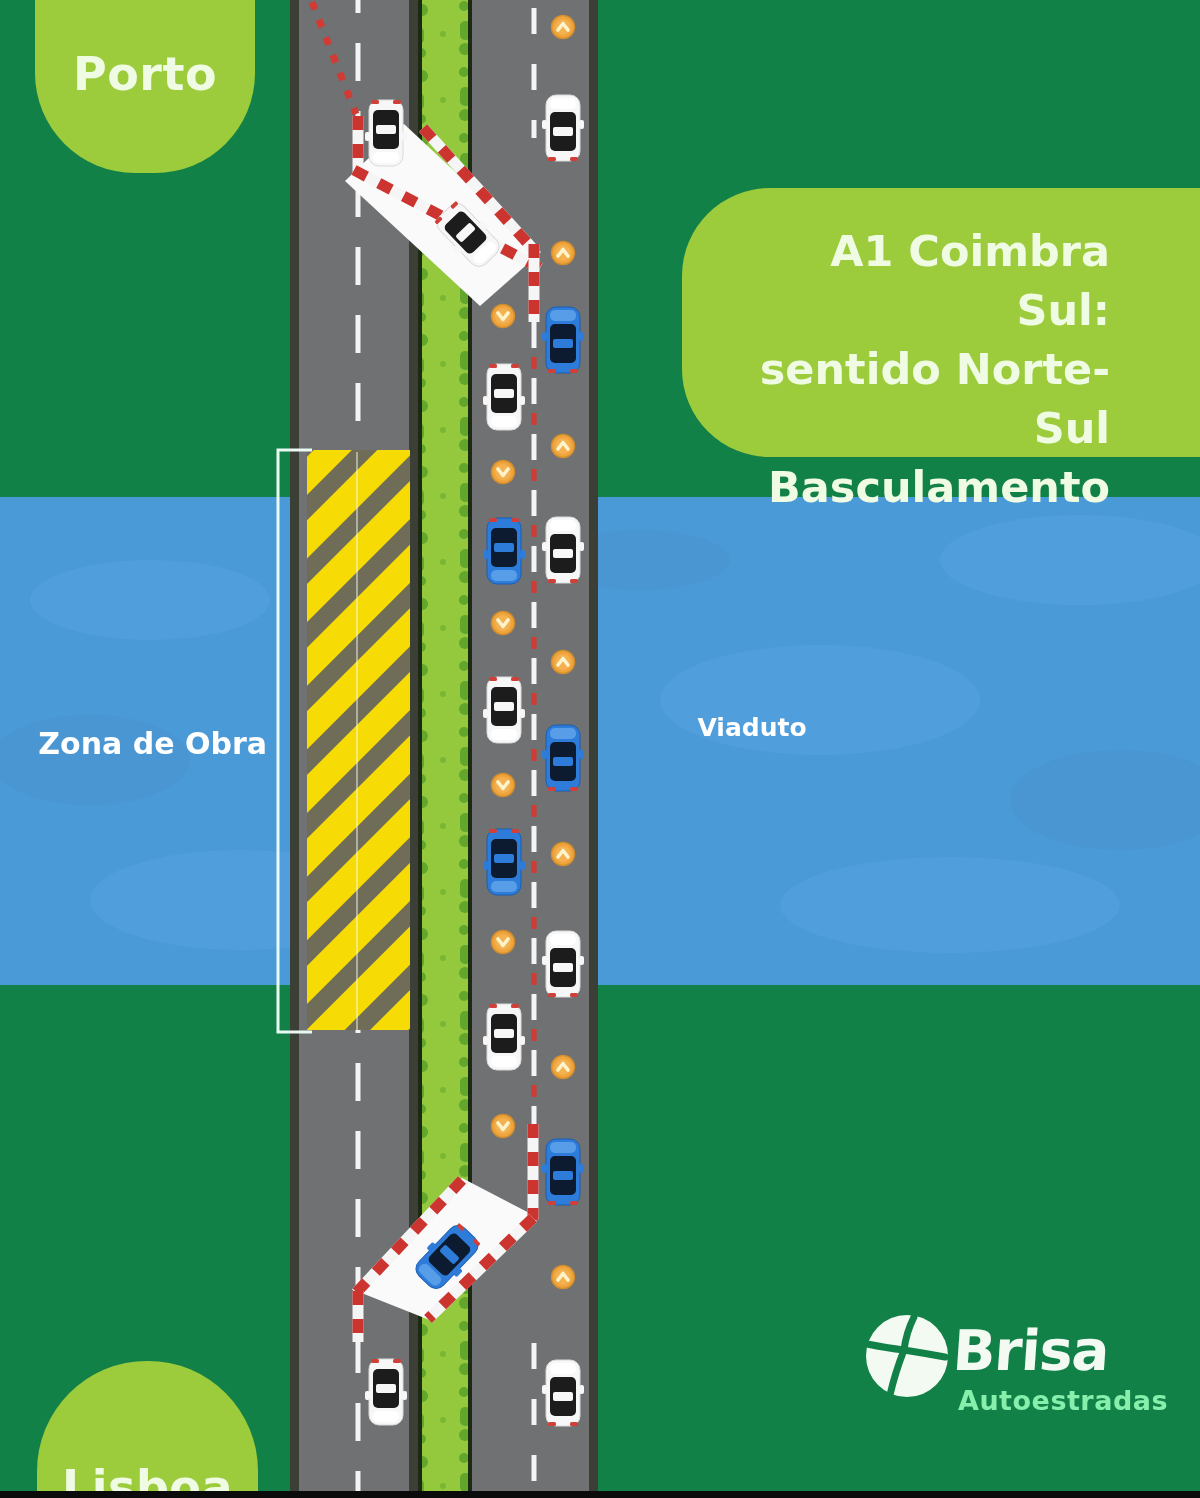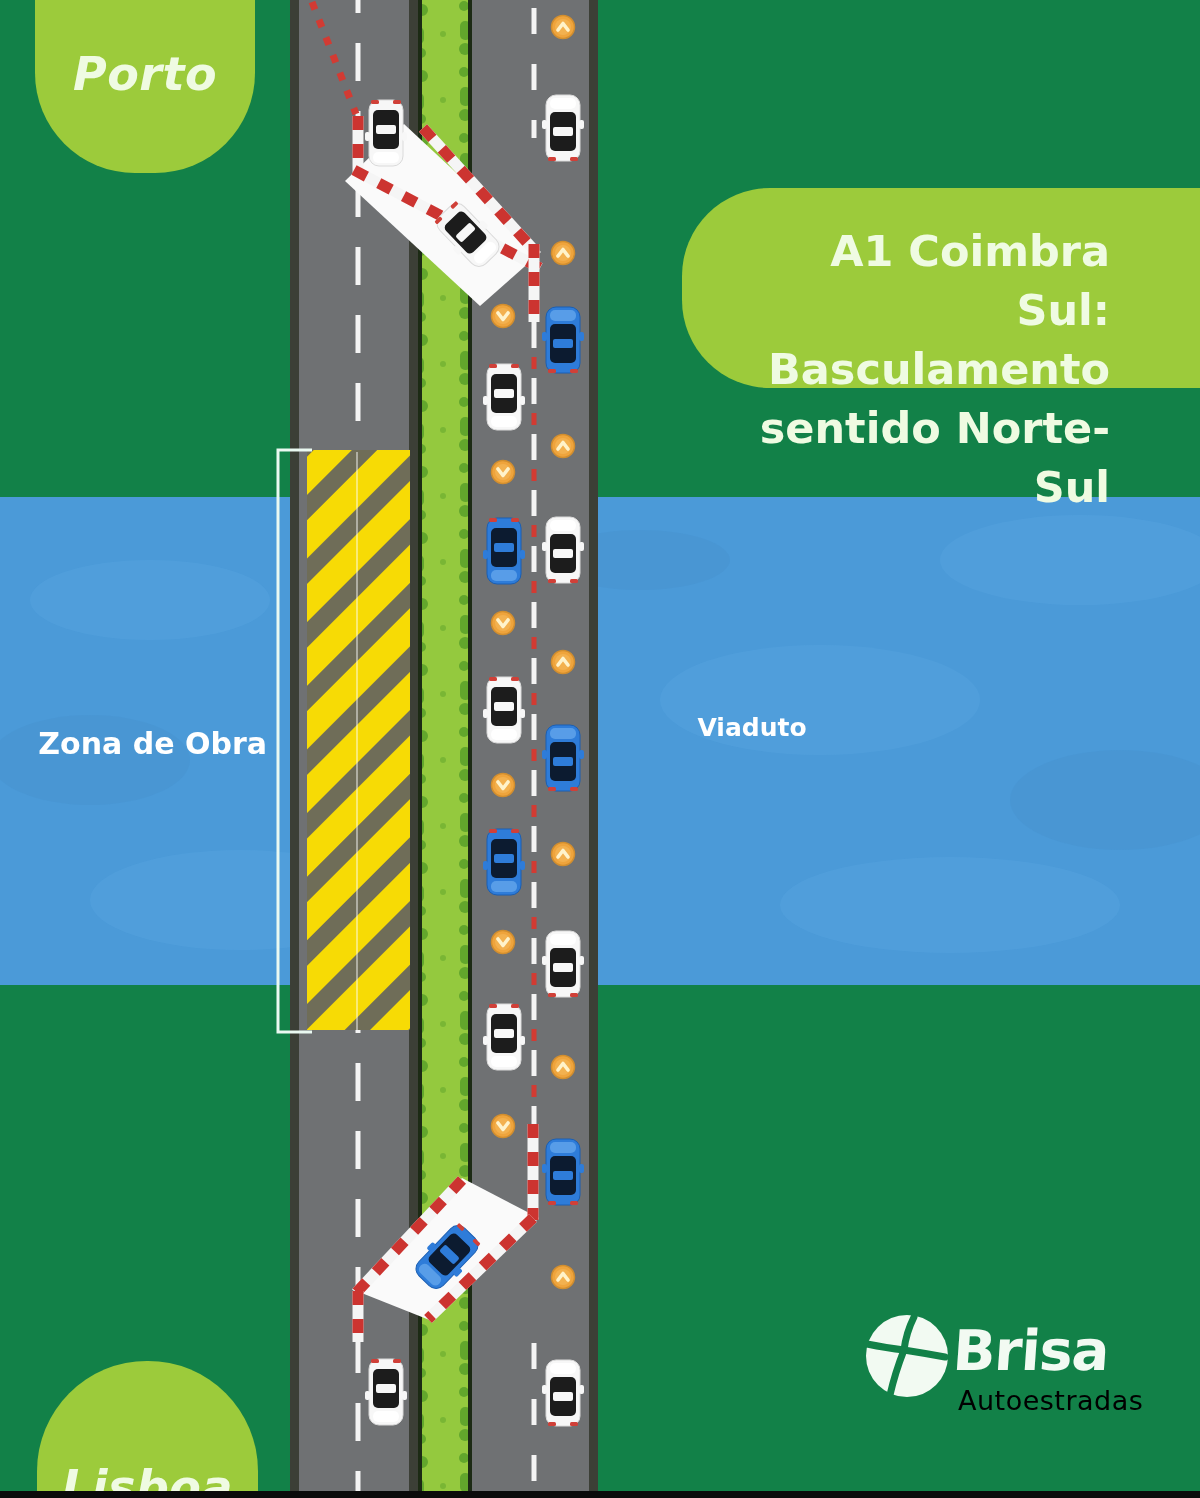--- a/index.html
+++ b/index.html
@@ -2,35 +2,35 @@
 <html><head>
 <meta charset="utf-8">
 <style>
   html,body{margin:0;padding:0;background:#0b0b0b;}
   .stage{
     position:relative;width:1200px;height:1498px;overflow:hidden;
     background:#128148;font-family:"DejaVu Sans","Liberation Sans",sans-serif;
   }
   .stage svg.diagram{position:absolute;left:0;top:0;}
   .bubble{position:absolute;background:#9CCB3B;color:#EFFBE2;font-weight:700;}
-  .bubble .big{font-size:46px;letter-spacing:.5px;font-style:italic;}
+  .bubble .big{font-size:46px;letter-spacing:.5px;}
   .porto{left:35px;top:0;width:220px;height:173px;border-radius:0 0 100px 100px;
          display:flex;align-items:center;justify-content:center;padding-bottom:26px;box-sizing:border-box;}
   .lisboa{left:37px;top:1361px;width:221px;height:201px;border-radius:110px 110px 0 0;
           display:flex;align-items:center;justify-content:center;padding-top:50px;box-sizing:border-box;}
-  .titlebox{left:682px;top:188px;width:518px;height:200px;border-radius:88px 0 0 88px;
+  .titlebox{left:682px;top:188px;width:518px;height:269px;border-radius:88px 0 0 88px;
             text-align:right;box-sizing:border-box;padding:34px 90px 0 40px;}
   .titlebox .line{font-size:43px;line-height:59px;font-weight:700;color:#EFFBE2;}
   .maplabel{position:absolute;color:#FFFFFF;font-weight:700;text-align:center;}
   .zona{left:27px;top:727px;width:240px;font-size:30px;line-height:34px;text-align:right;}
   .viaduto{left:632px;top:710px;width:240px;font-size:25px;line-height:36px;}
   .brisa-name{position:absolute;left:953px;top:1318px;width:220px;color:#F2FAF2;
               font-size:56px;font-weight:800;transform:skewX(-4deg);letter-spacing:-1px;}
-  .brisa-sub{position:absolute;left:958px;top:1385px;width:220px;color:#000000;
-             font-size:27px;font-weight:400;letter-spacing:.5px;}
+  .brisa-sub{position:absolute;left:958px;top:1385px;width:220px;color:#86efac;
+             font-size:27px;font-weight:700;letter-spacing:.5px;}
   .brisa-ball{position:absolute;left:861px;top:1310px;}
   .blackbar{position:absolute;left:0;bottom:0;width:100%;height:7px;background:#0b0b0b;}
   
   .lane-dash{stroke:#F4F4F4;stroke-width:5;fill:none;}
   .bw{stroke:#F5F5F5;stroke-width:11;fill:none;}
   .br{stroke:#CC3430;stroke-width:11;fill:none;stroke-dasharray:14 14;}
   .redtemp{stroke:#D23B33;stroke-width:5;fill:none;}
   .reddots{stroke:#D23B33;stroke-width:7;fill:none;stroke-dasharray:8 11;}
 </style>
 </head>
@@ -191,22 +191,22 @@
         <use href="#car-white" xlink:href="#car-white" transform="translate(386,1392) rotate(0)"></use>
       </g>
   </svg>
 
   <div class="bubble porto">
     <span class="big">Porto</span>
   </div>
 
   <div class="bubble titlebox">
     <div class="line">A1 Coimbra Sul:</div>
+    <div class="line">sentido Norte-Sul</div>
     <div class="line">Basculamento</div>
-    <div class="line">sentido Norte-Sul</div>
   </div>
 
   <div class="maplabel zona">Zona de Obra</div>
 
   <div class="maplabel viaduto">
     <div>Viaduto</div>
   </div>
 
   <div class="bubble lisboa">
     <span class="big">Lisboa</span>

